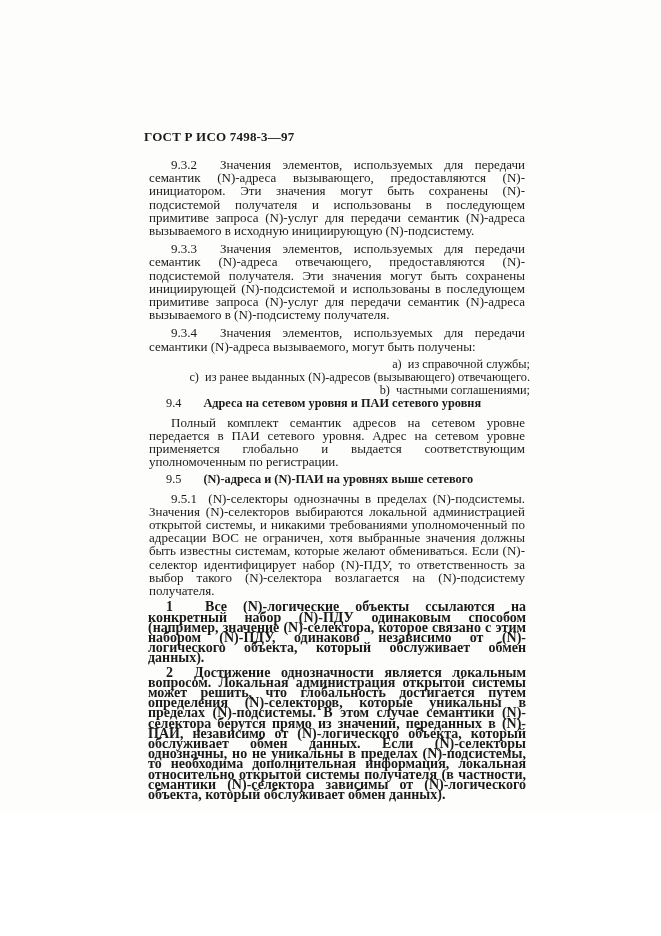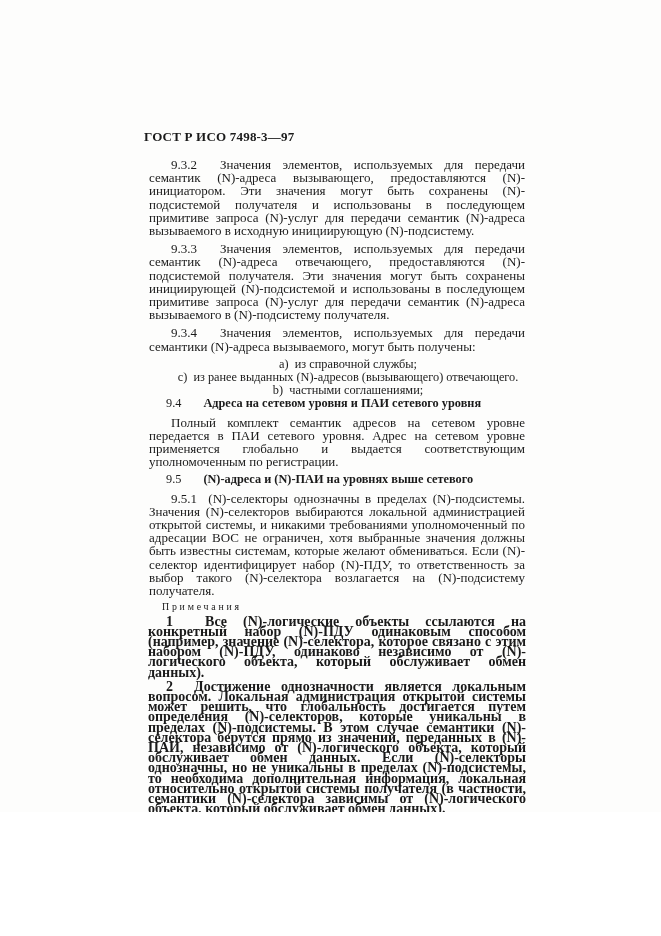--- a/index.html
+++ b/index.html
@@ -33,21 +33,21 @@
     margin: 5px;
     font-size: 13px;
     line-height: 13.2px;
     text-align: justify;
     text-indent: 22px;
   }
   .list-item {
     margin: 0;
     font-size: 12.3px;
     line-height: 13.2px;
-    text-align: center;
+    text-align: right;
     text-indent: 0;
     padding-left: 22px;
   }
   .heading {
     margin: 0;
     font-size: 12.3px;
     line-height: 13.2px;
     text-indent: 22px;
     text-align: left;
     white-space: nowrap;
@@ -109,21 +109,20 @@
 
     <p class="body-p">Полный комплект семантик адресов на сетевом уровне передается в ПАИ сетевого уровня. Адрес на сетевом уровне применяется глобально и выдается соответствующим уполномоченным по регистрации.</p>
 
     <p class="heading">
       <span class="h-num">9.5</span><span class="h-title">(N)-адреса и (N)-ПАИ на уровнях выше сетевого</span>
     </p>
 
     <p class="body-p">9.5.1&nbsp; (N)-селекторы однозначны в пределах (N)-подсистемы. Значения (N)-селекторов выбираются локальной администрацией открытой системы, и никакими требованиями уполномоченный по адресации ВОС не ограничен, хотя выбранные значения должны быть известны системам, которые желают обмениваться. Если (N)-селектор идентифицирует набор (N)-ПДУ, то ответственность за выбор такого (N)-селектора возлагается на (N)-подсистему получателя.</p>
 
     <div class="notes">
-      <p class="notes-label">Примечания</p>
       <p class="note">1&nbsp; Все (N)-логические объекты ссылаются на конкретный набор (N)-ПДУ одинаковым способом (например, значение (N)-селектора, которое связано с этим набором (N)-ПДУ, одинаково независимо от (N)-логического объекта, который обслуживает обмен данных).</p>
       <p class="note">2&nbsp; Достижение однозначности является локальным вопросом. Локальная администрация открытой системы может решить, что глобальность достигается путем определения (N)-селекторов, которые уникальны в пределах (N)-подсистемы. В этом случае семантики (N)-селектора берутся прямо из значений, переданных в (N)-ПАИ, независимо от (N)-логического объекта, который обслуживает обмен данных. Если (N)-селекторы однозначны, но не уникальны в пределах (N)-подсистемы, то необходима дополнительная информация, локальная относительно открытой системы получателя (в частности, семантики (N)-селектора зависимы от (N)-логического объекта, который обслуживает обмен данных).</p>
     </div>
 
     <div class="page-number">19</div>
 
   </div>
 </div>
 
 </body></html>

